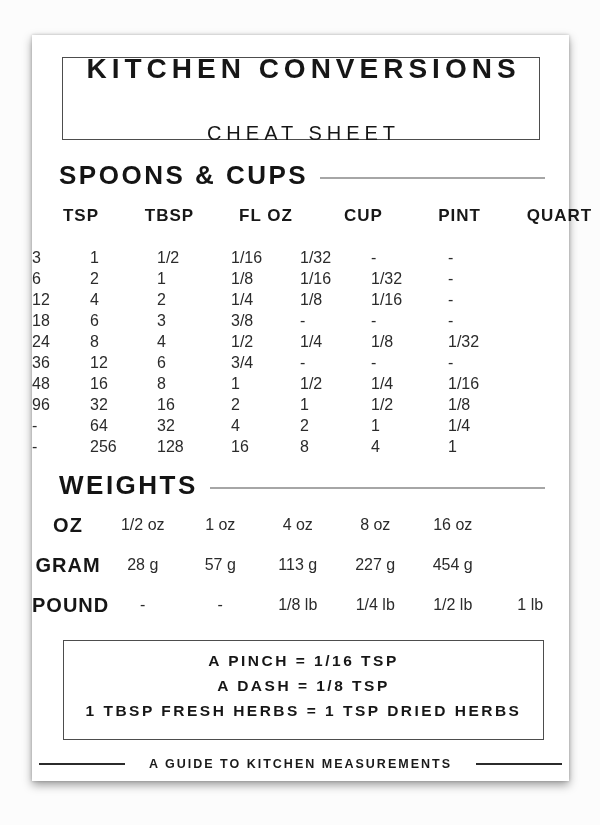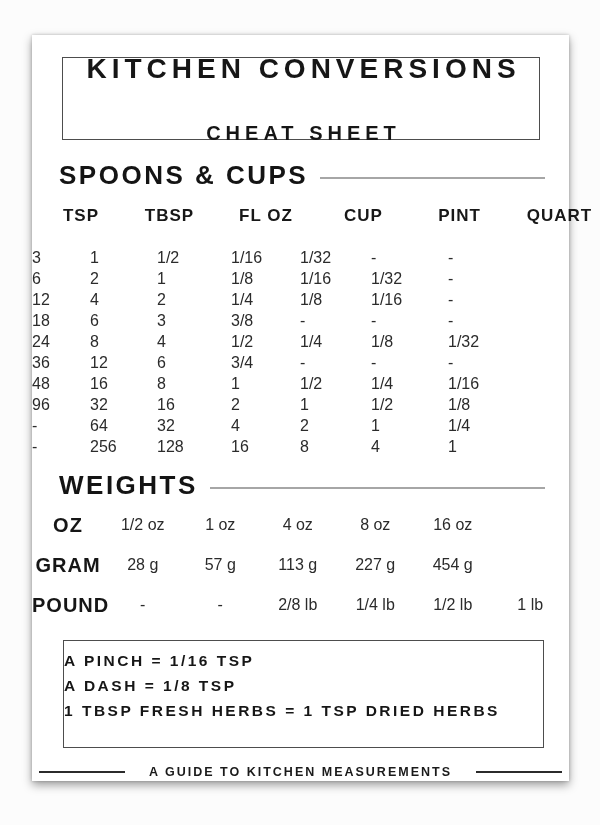--- a/index.html
+++ b/index.html
@@ -36,21 +36,21 @@
   .title-main {
     font-size: 28px;
     font-weight: bold;
     letter-spacing: 5px;
     color: #161616;
     white-space: nowrap;
     text-indent: 5px;
   }
   .title-sub {
     font-size: 20px;
-    font-weight: bold;
+    font-weight: normal;
     letter-spacing: 5px;
     margin-top: 5px;
     color: #161616;
     text-indent: 5px;
   }
   .section-heading {
     display: flex;
     align-items: center;
     margin: 20px 24px 0 27px;
     height: 30px;
@@ -110,21 +110,22 @@
   .weights-label {
     font-weight: bold;
     font-size: 20px;
     letter-spacing: 1px;
     color: #161616;
   }
   .tips-box {
     margin: 15px 25px 0 31px;
     border: 1.5px solid #4d4d4d;
     box-sizing: border-box;
-    padding: 7px 0 24px 0;
+    padding: 7px 0 16px 0;
+    text-align: center;
   }
   .tip-line {
     font-size: 15.5px;
     font-weight: bold;
     letter-spacing: 2.5px;
     line-height: 25px;
     color: #161616;
     white-space: nowrap;
   }
   .footer {
@@ -285,21 +286,21 @@
       <span>28 g</span>
       <span>57 g</span>
       <span>113 g</span>
       <span>227 g</span>
       <span>454 g</span>
     </div>
     <div class="weights-row">
       <span class="weights-label">POUND</span>
       <span>-</span>
       <span>-</span>
-      <span>2/8 lb</span>
+      <span>1/8 lb</span>
       <span>1/4 lb</span>
       <span>1/2 lb</span>
       <span>1 lb</span>
     </div>
   </div>
 
   <div class="tips-box">
     <div class="tip-line">A PINCH = 1/16 TSP</div>
     <div class="tip-line">A DASH = 1/8 TSP</div>
     <div class="tip-line">1 TBSP FRESH HERBS = 1 TSP DRIED HERBS</div>

